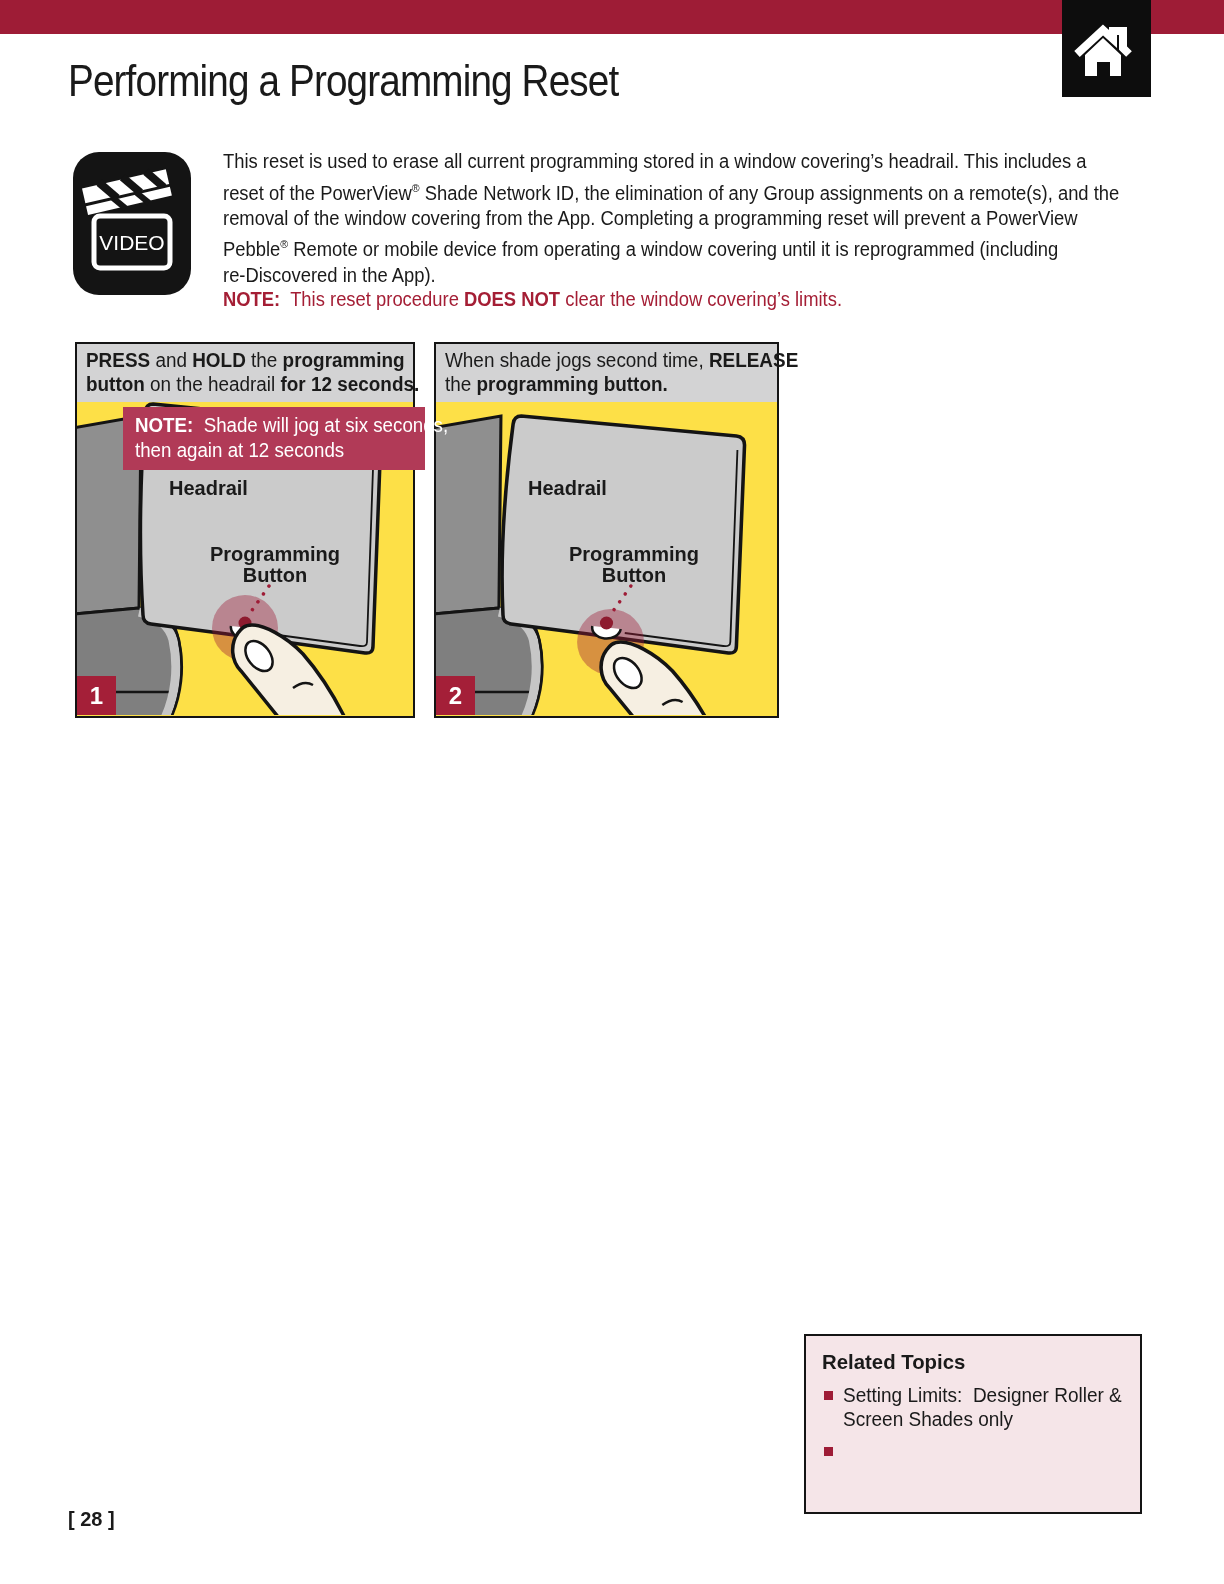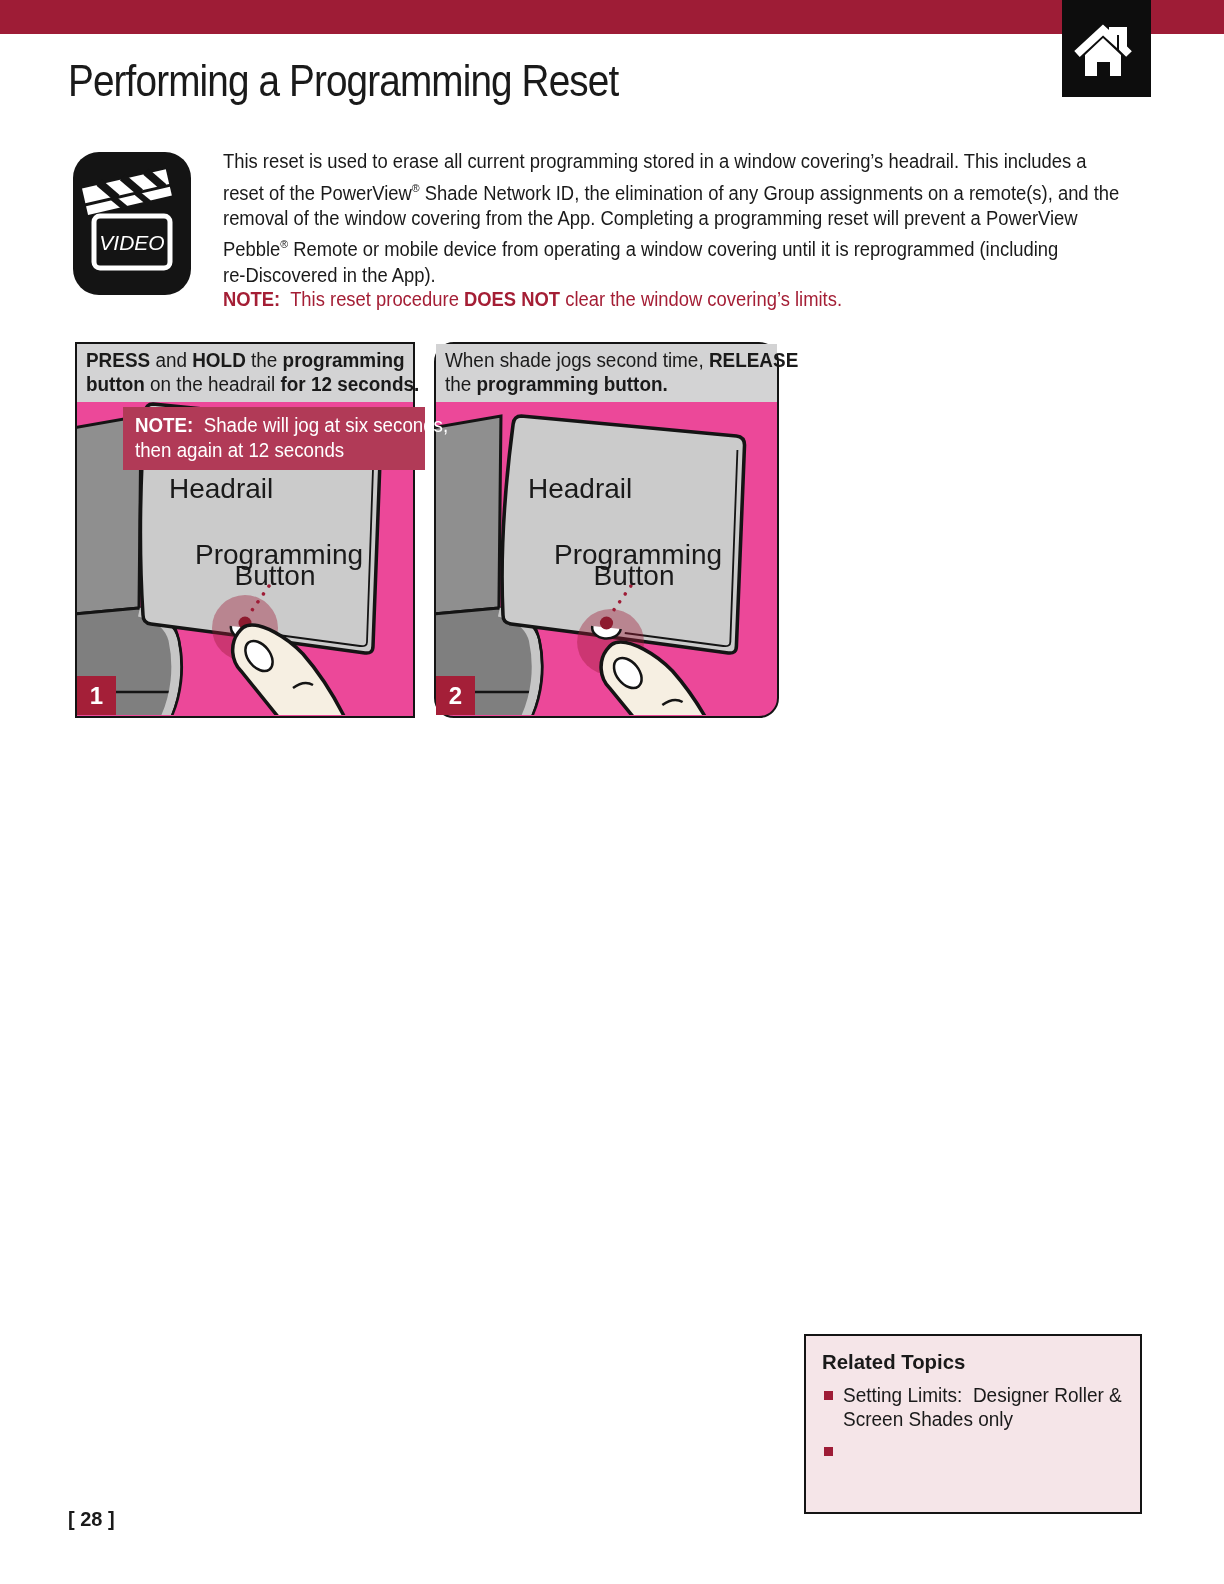--- a/index.html
+++ b/index.html
@@ -25,52 +25,52 @@
   .topbar{position:absolute;left:0;top:0;width:1224px;height:34px;background:var(--brand-red);}
   .homebox{position:absolute;left:1062px;top:0;width:89px;height:97px;background:#0d0d0d;cursor:pointer;}
   .homebox svg{display:block;margin:24px auto 0;}
 
   .title{
     position:absolute;left:68px;top:56px;
     font-size:44px;font-weight:400;letter-spacing:-1px;
     white-space:nowrap;transform:scaleX(0.88);transform-origin:0 0;
   }
 
-  .videoicon{position:absolute;left:73px;top:152px;width:118px;height:143px;background:#141414;border-radius:26px;cursor:pointer;font-style:italic;}
+  .videoicon{position:absolute;left:73px;top:152px;width:118px;height:143px;background:#141414;border-radius:26px;cursor:pointer;}
   .videoicon svg{display:block;}
 
   .intro{
     position:absolute;left:223px;top:149px;
     font-size:20px;line-height:25.6px;
     transform:scaleX(0.92);transform-origin:0 0;
   }
   .note-line{
     position:absolute;left:223px;top:287px;
     font-size:20px;line-height:25px;color:var(--text-red);
     transform:scaleX(0.92);transform-origin:0 0;
   }
 
-  .panel{position:absolute;top:342px;height:376px;border:2.5px solid #141414;background:#ec4899;}
+  .panel{position:absolute;top:342px;height:376px;border:2.5px solid #141414;background:#fde047;}
   .panel1{left:75px;width:340px;}
-  .panel2{left:434px;width:345px;border-radius:20px;}
+  .panel2{left:434px;width:345px;}
   .phead{
     height:58px;background:var(--header-gray);
     font-size:19.5px;line-height:24px;padding:4px 9px 0 9px;
     transform-origin:0 0;
   }
   .phead .rl{transform:scaleX(0.97);transform-origin:0 0;}
   .pnote{
     position:absolute;left:46px;top:63px;width:302px;z-index:3;
     background:var(--note-red);color:#fff;
     font-size:19.5px;line-height:24.5px;padding:6px 4px 8px 12px;
   }
   .pnote .rl{transform:scaleX(0.96);transform-origin:0 0;}
   .part{position:relative;height:313px;overflow:hidden;}
   .part svg.art{position:absolute;left:0;top:0;width:100%;height:100%;}
-  .lbl{position:absolute;font-weight:400;font-size:28px;line-height:21px;}
+  .lbl{position:absolute;font-weight:700;font-size:20px;line-height:21px;}
   .lbl-headrail{left:92px;top:76px;}
   .lbl-pb{left:118px;top:142px;width:160px;text-align:center;}
   .badge{
     position:absolute;left:0;bottom:0;width:39px;height:39px;
     background:var(--badge-red);color:#fff;
     font-size:24px;font-weight:700;
     display:flex;align-items:center;justify-content:center;z-index:4;
   }
   .released .fgr{transform:translate(7px,17px);}
 

